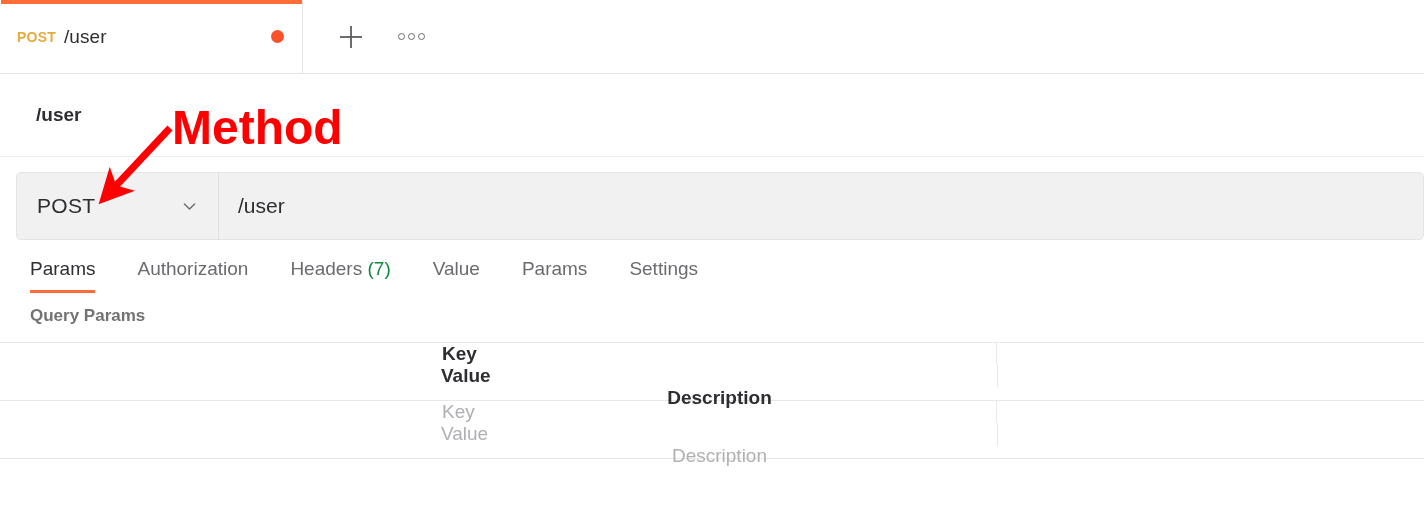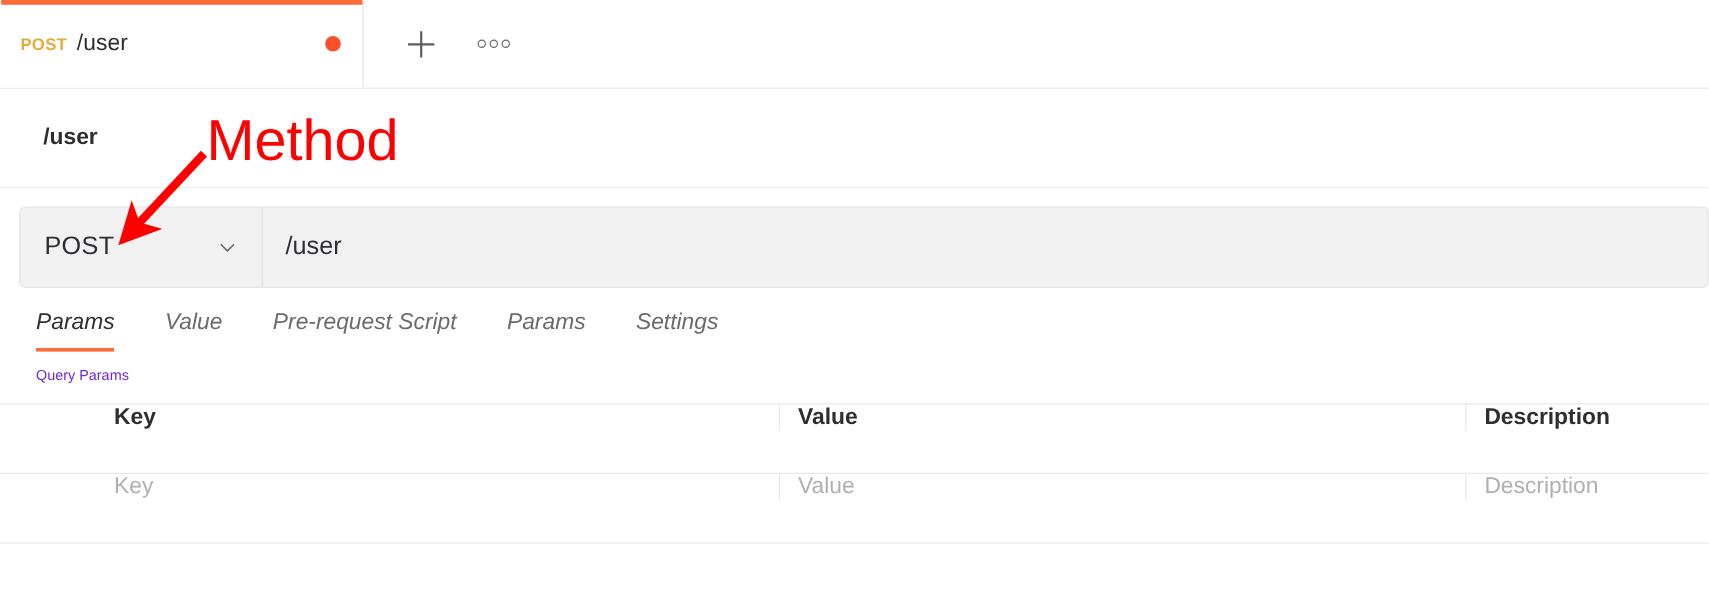--- a/index.html
+++ b/index.html
@@ -150,21 +150,20 @@
     color: #2e2e32;
     cursor: text;
   }
 
   
   .section-tabs {
     display: flex;
     align-items: flex-end;
     padding: 18px 0 0 30px;
     gap: 0;
-    font-style: italic;
   }
   .sec-tab {
     position: relative;
     font-size: 19px;
     color: #6b6b6f;
     padding: 0 0 13px 0;
     margin-right: 42px;
     cursor: pointer;
     white-space: nowrap;
   }
@@ -174,35 +173,36 @@
     content: "";
     position: absolute;
     left: 0; right: 0; bottom: 0;
     height: 3px;
     background: #ff6c37;
   }
   .count { color: #10893e; }
 
   
   .qp-heading {
-    font-size: 12px;
-    font-weight: 400;
-    color: #6d28d9;
+    font-size: 17px;
+    font-weight: 700;
+    color: #737373;
     padding: 13px 0 0 30px;
   }
 
   .params-table {
     margin-top: 16px;
     border-top: 1px solid #e8e8e8;
     border-bottom: 1px solid #e8e8e8;
   }
   .prow {
     display: flex;
-    align-items: flex-start;
+    align-items: center;
     height: 57px;
+    flex-direction: column;
   }
   .prow.header-row { border-bottom: 1px solid #e8e8e8; }
   .pcell {
     display: flex;
     align-items: center;
     box-sizing: border-box;
     border-right: 1px solid #e8e8e8;
     padding-left: 15px;
     font-size: 19px;
   }
@@ -225,26 +225,27 @@
   .annot {
     position: absolute;
     left: 0; top: 0;
     width: 1424px;
     height: 512px;
     pointer-events: none;
   }
   .annot-label {
     position: absolute;
     left: 172px;
-    top: 94px;
+    top: 104px;
     font-family: "Liberation Sans", sans-serif;
     font-size: 48px;
     color: #ff0000;
     line-height: 1;
     white-space: nowrap;
+    font-weight: bold;
   }
 </style>
 </head>
 <body>
 
 <div class="tabstrip">
   <div class="req-tab">
     <span class="tab-method">POST</span>
     <span class="tab-name">/user</span>
     <span class="tab-dot"></span>
@@ -280,24 +281,28 @@
       <span>/user</span>
     </div>
   </div>
 </div>
 
 <div class="section-tabs">
   <div class="sec-tab active">
     <span>Params</span>
   </div>
   <div class="sec-tab">
+    <span>Authorization</span>
+  </div>
+  <div class="sec-tab">
+    <span>Headers</span>
+    <span class="count">(7)</span>
+  </div>
+  <div class="sec-tab">
     <span>Value</span>
-  </div>
-  <div class="sec-tab">
-    <span>Pre-request Script</span>
   </div>
   <div class="sec-tab">
     <span>Params</span>
   </div>
   <div class="sec-tab">
     <span>Settings</span>
   </div>
 </div>
 
 <div class="qp-heading">Query Params</div>

